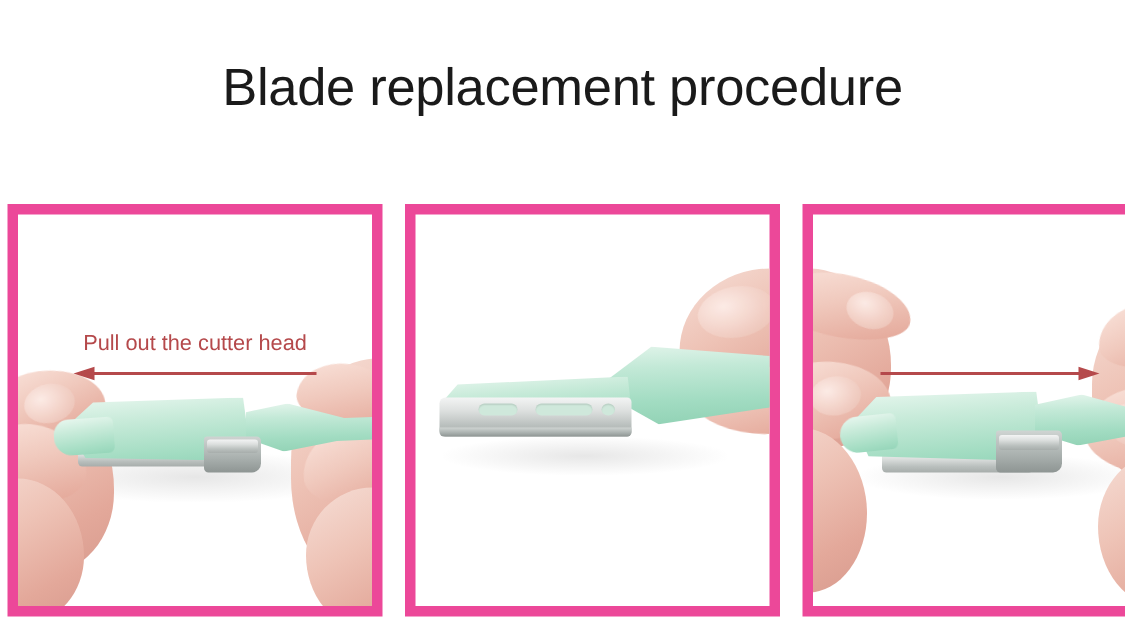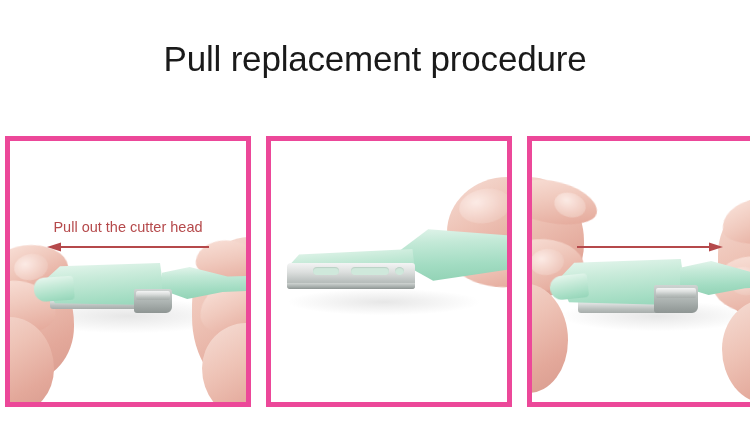--- a/index.html
+++ b/index.html
@@ -37,21 +37,21 @@
     top: 136px;
     width: 740px;
     height: 263px;
     display: flex;
     gap: 15px;
   }
   .panel {
     position: relative;
     width: 236px;
     height: 261px;
-    border: 5px solid #ec4899;
+    border: 7px solid #ec4899;
     background: #ffffff;
     overflow: hidden;
     flex: 0 0 auto;
   }
 
   
   .caption {
     position: absolute;
     top: 78px;
     width: 100%;
@@ -128,21 +128,21 @@
   }
   .shadow-soft {
     position: absolute;
     background: radial-gradient(ellipse at center, rgba(120,120,120,.18) 0%, rgba(255,255,255,0) 72%);
     pointer-events: none;
   }
 </style>
 </head>
 <body>
 
-<div class="page-title">Pull replacement procedure</div>
+<div class="page-title">Blade replacement procedure</div>
 
 <div class="panels">
 
   <div class="panel">
 
     <div class="photo">
 
       <div class="shadow-soft" style="left:10px; top:158px; width:216px; height:34px;"></div>
 
       <div class="hand" style="left:-46px; top:112px; width:110px; height:128px; border-radius:50% 58% 46% 40% / 48% 60% 46% 44%;"></div>

